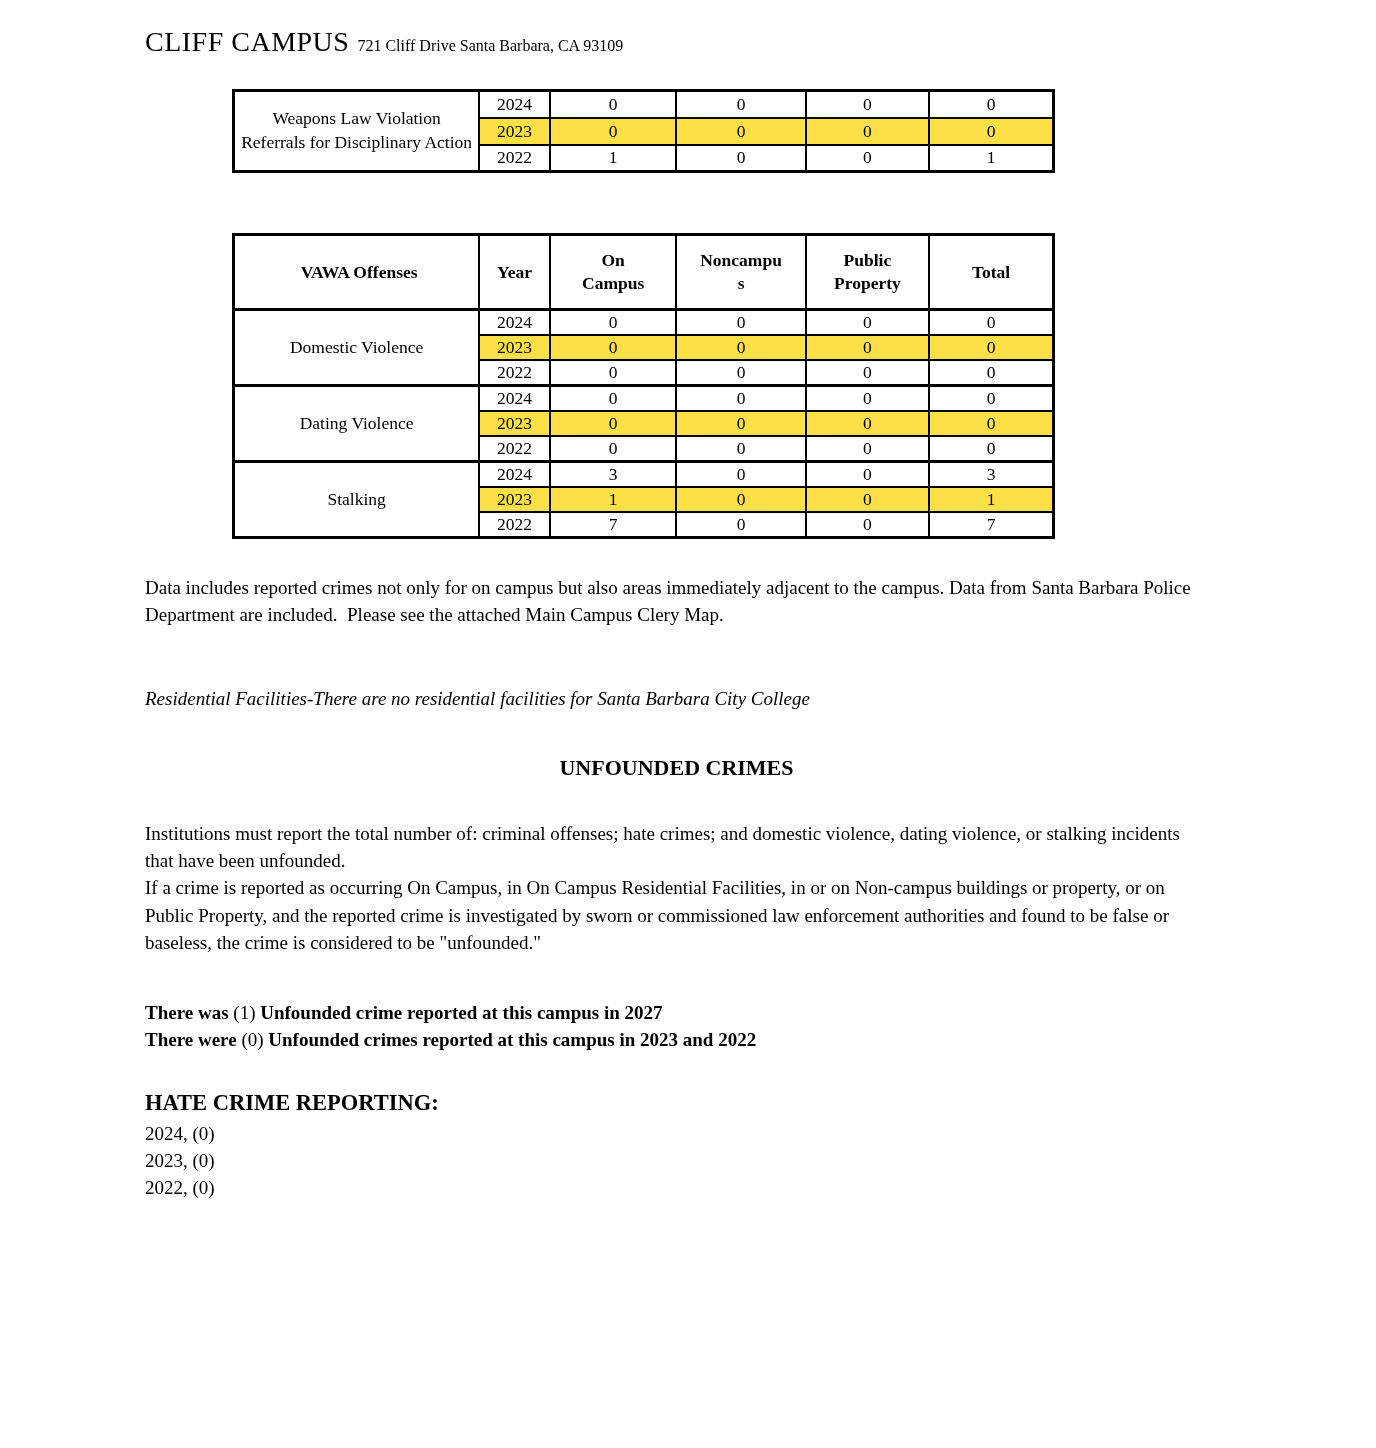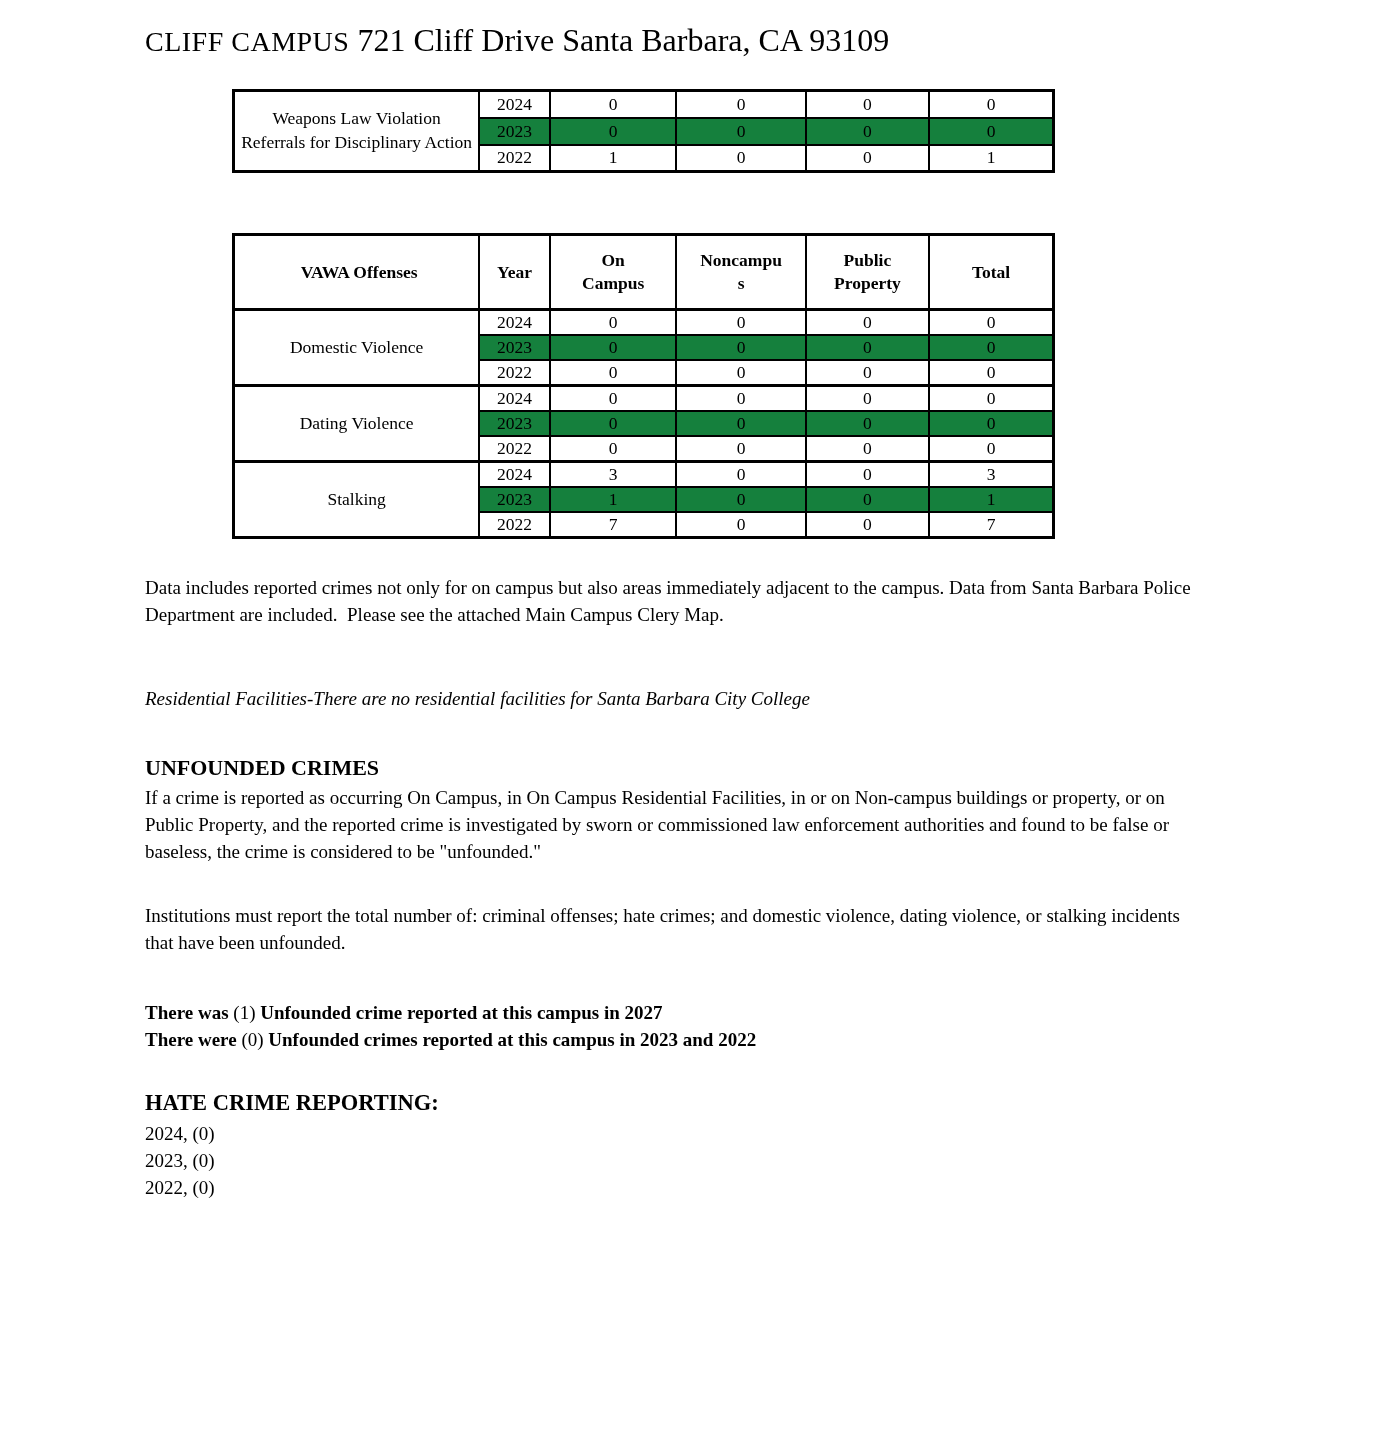--- a/index.html
+++ b/index.html
@@ -12,21 +12,21 @@
   .page {
     width: 1376px;
     height: 1448px;
     box-sizing: border-box;
     padding: 22px 168px 20px 145px;
     overflow: hidden;
   }
   
   .title-line { margin: 0 0 30px 0; white-space: nowrap; }
   .title-main { font-size: 28px; font-weight: normal; letter-spacing: 0.5px; }
-  .title-addr { font-size: 32px; font-weight: normal; margin-left: 8px; }
+  .title-addr { font-size: 16px; font-weight: normal; margin-left: 8px; }
 
   
   table.tbl {
     border-collapse: collapse;
     table-layout: fixed;
     width: 823px;
     margin-left: 87px;
     border: 3px solid #000;
   }
   table.tbl td, table.tbl th {
@@ -54,33 +54,33 @@
   .t-weapons tr { height: 27px; }
 
   .t-vawa tr.hdr { height: 75px; }
   .t-vawa tr.data { height: 25px; }
   .t-vawa tr.hdr th { font-weight: bold; line-height: 1.3; border-bottom: 3px solid #000; }
   .t-vawa tr.hdr th.h-offense { text-align: center; padding-left: 9px; }
   .t-vawa tr.group-start td { border-top: 3px solid #000; }
   .wrap-on      { display: inline-block; max-width: 70px; }
   .wrap-noncamp { display: inline-block; max-width: 82px; word-break: break-all; }
   .wrap-public  { display: inline-block; max-width: 92px; }
-  tr.shaded td { background: #15803d; }
+  tr.shaded td { background: #fde047; }
 
   .gap-tables { height: 60px; }
 
   
   .body-text {
     font-size: 19px;
     line-height: 1.44;
     margin: 0;
   }
   .para-data-note { margin-top: 35px; white-space: pre-wrap; }
   .para-residential { margin-top: 56px; font-style: italic; }
-  .h-unfounded { margin-top: 40px; font-weight: bold; font-size: 22px; }
+  .h-unfounded { margin-top: 40px; font-weight: bold; font-size: 22px; text-align: center; }
   .para-definition { margin-top: 0; }
   .para-requirement { margin-top: 36px; }
   .bold-block { margin-top: 42px; font-weight: bold; }
   .bold-line { margin: 0; }
   .bold-line .count { font-weight: normal; }
   .h-hate { margin-top: 34px; font-weight: bold; font-size: 22.5px; }
   .hate-lines { }
   .hate-line { margin: 0; line-height: 1.44; }
 </style>
 </head>
@@ -215,23 +215,23 @@
         <td>7</td>
       </tr>
     </tbody>
   </table>
 
   <p class="body-text para-data-note">Data includes reported crimes not only for on campus but also areas immediately adjacent to the campus. Data from Santa Barbara Police Department are included.  Please see the attached Main Campus Clery Map.</p>
 
   <p class="body-text para-residential">Residential Facilities-There are no residential facilities for Santa Barbara City College</p>
 
   <p class="body-text h-unfounded">UNFOUNDED CRIMES</p>
+  <p class="body-text para-requirement">Institutions must report the total number of: criminal offenses; hate crimes; and domestic violence, dating violence, or stalking incidents that have been unfounded.</p>
+
   <p class="body-text para-definition">If a crime is reported as occurring On Campus, in On Campus Residential Facilities, in or on Non-campus buildings or property, or on Public Property, and the reported crime is investigated by sworn or commissioned law enforcement authorities and found to be false or baseless, the crime is considered to be "unfounded."</p>
-
-  <p class="body-text para-requirement">Institutions must report the total number of: criminal offenses; hate crimes; and domestic violence, dating violence, or stalking incidents that have been unfounded.</p>
 
   <div class="body-text bold-block">
     <p class="bold-line"><span>There was</span> <span class="count">(1)</span> <span>Unfounded crime reported at this campus in 2027</span></p>
     <p class="bold-line"><span>There were</span> <span class="count">(0)</span> <span>Unfounded crimes reported at this campus in 2023 and 2022</span></p>
   </div>
 
   <p class="body-text h-hate">HATE CRIME REPORTING:</p>
 
   <div class="body-text hate-lines">
     <p class="hate-line">2024, (0)</p>

